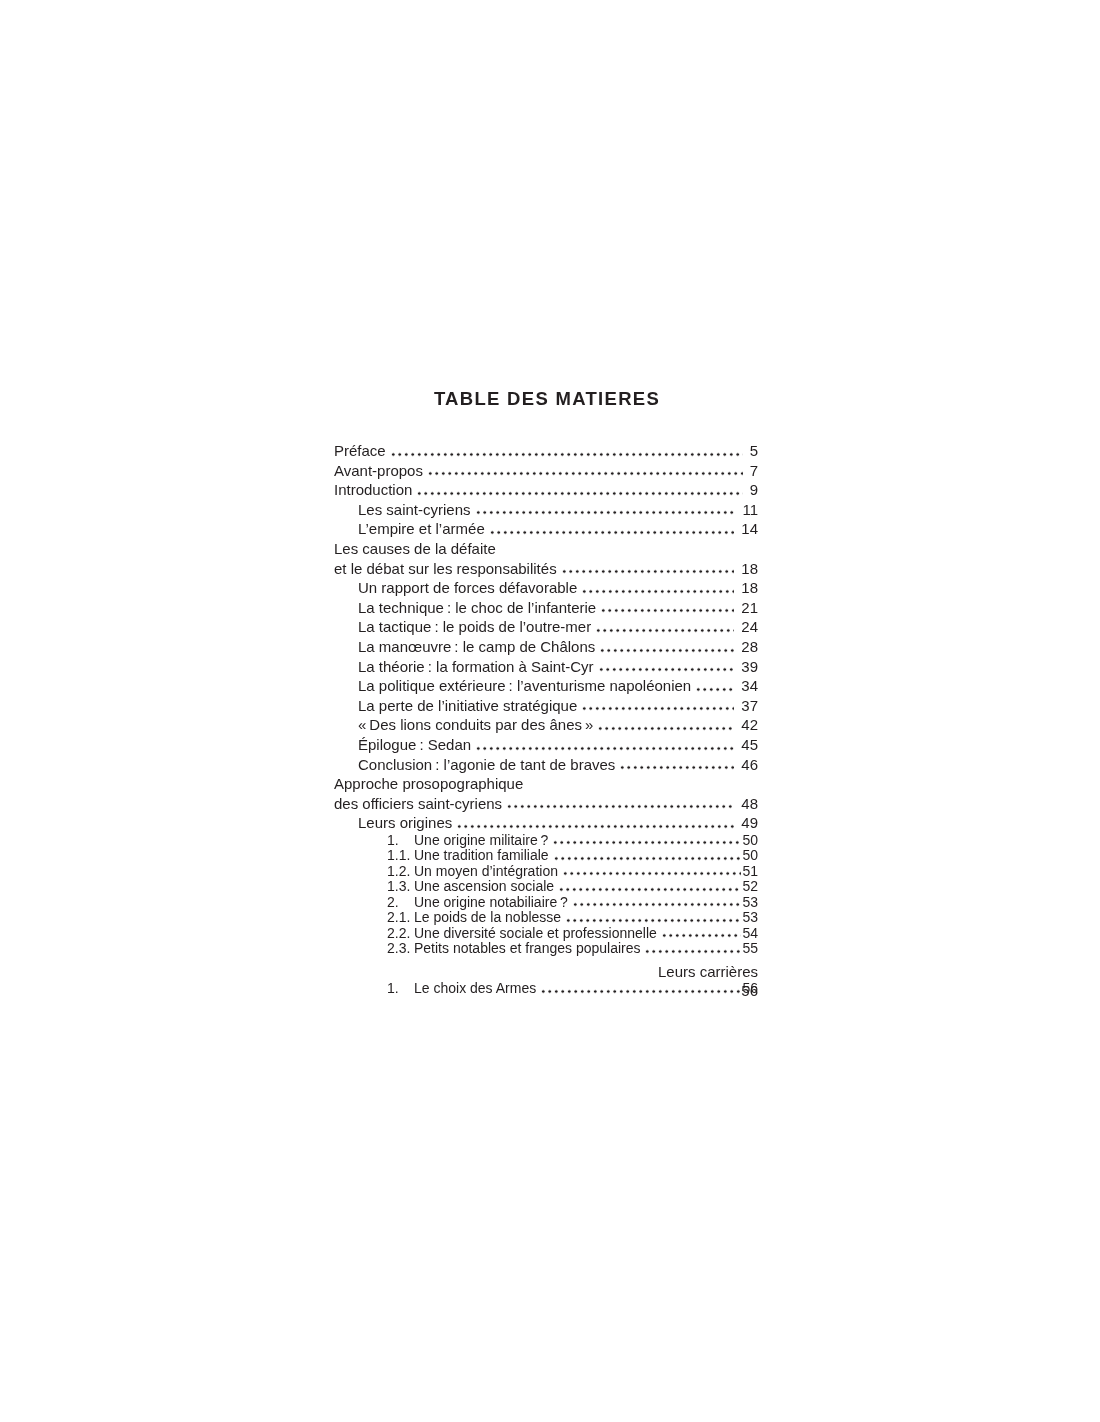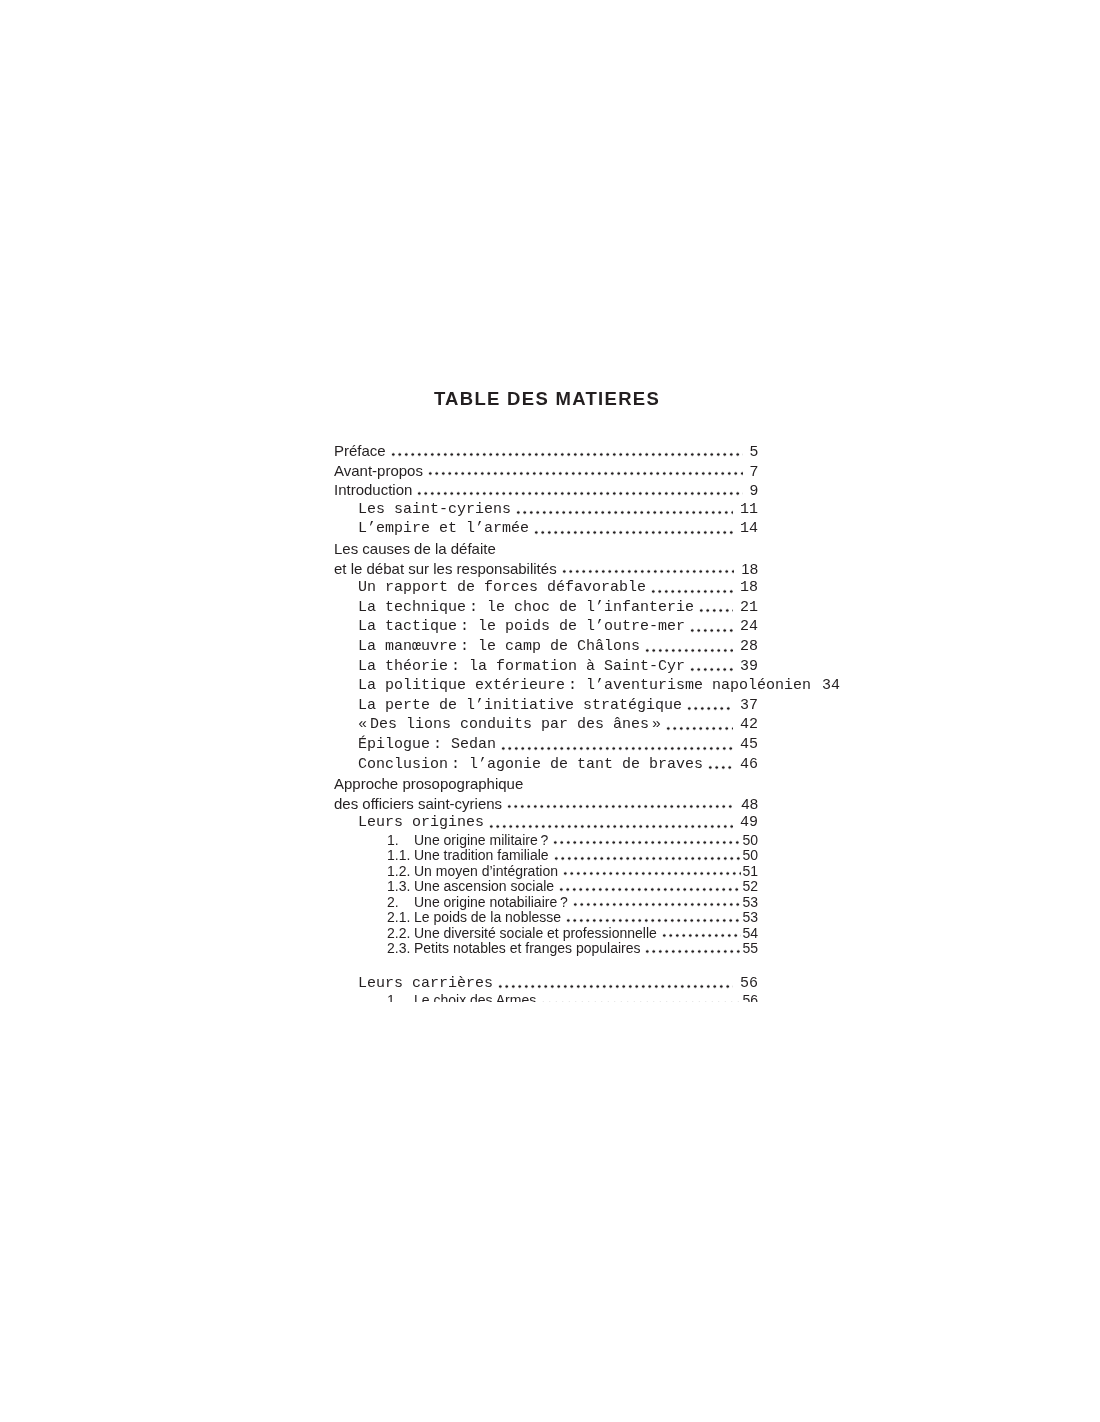--- a/index.html
+++ b/index.html
@@ -40,29 +40,29 @@
     width: 424px;
   }
   .row {
     display: flex;
     align-items: flex-end;
     height: 19.6px;
     font-size: 15px;
     line-height: 19.6px;
     white-space: nowrap;
   }
-  .row.l1 { padding-left: 24px; font-family: Liberation Mono, monospace; }
+  .row.l1 { padding-left: 24px; }
   .row.l2 {
     padding-left: 53px;
     height: 15.5px;
     font-size: 14px;
     line-height: 15.5px;
   }
   
-  .row.l2 + .row.l1 { margin-top: 17px; }
+  .row.l2 + .row.l1 { margin-top: 5px; flex-direction: column; }
   .num {
     flex: 0 0 27px;
   }
   .label {
     flex: 0 0 auto;
   }
   .dots {
     flex: 1 1 auto;
     align-self: stretch;
     margin: 0 7px 0 4px;

